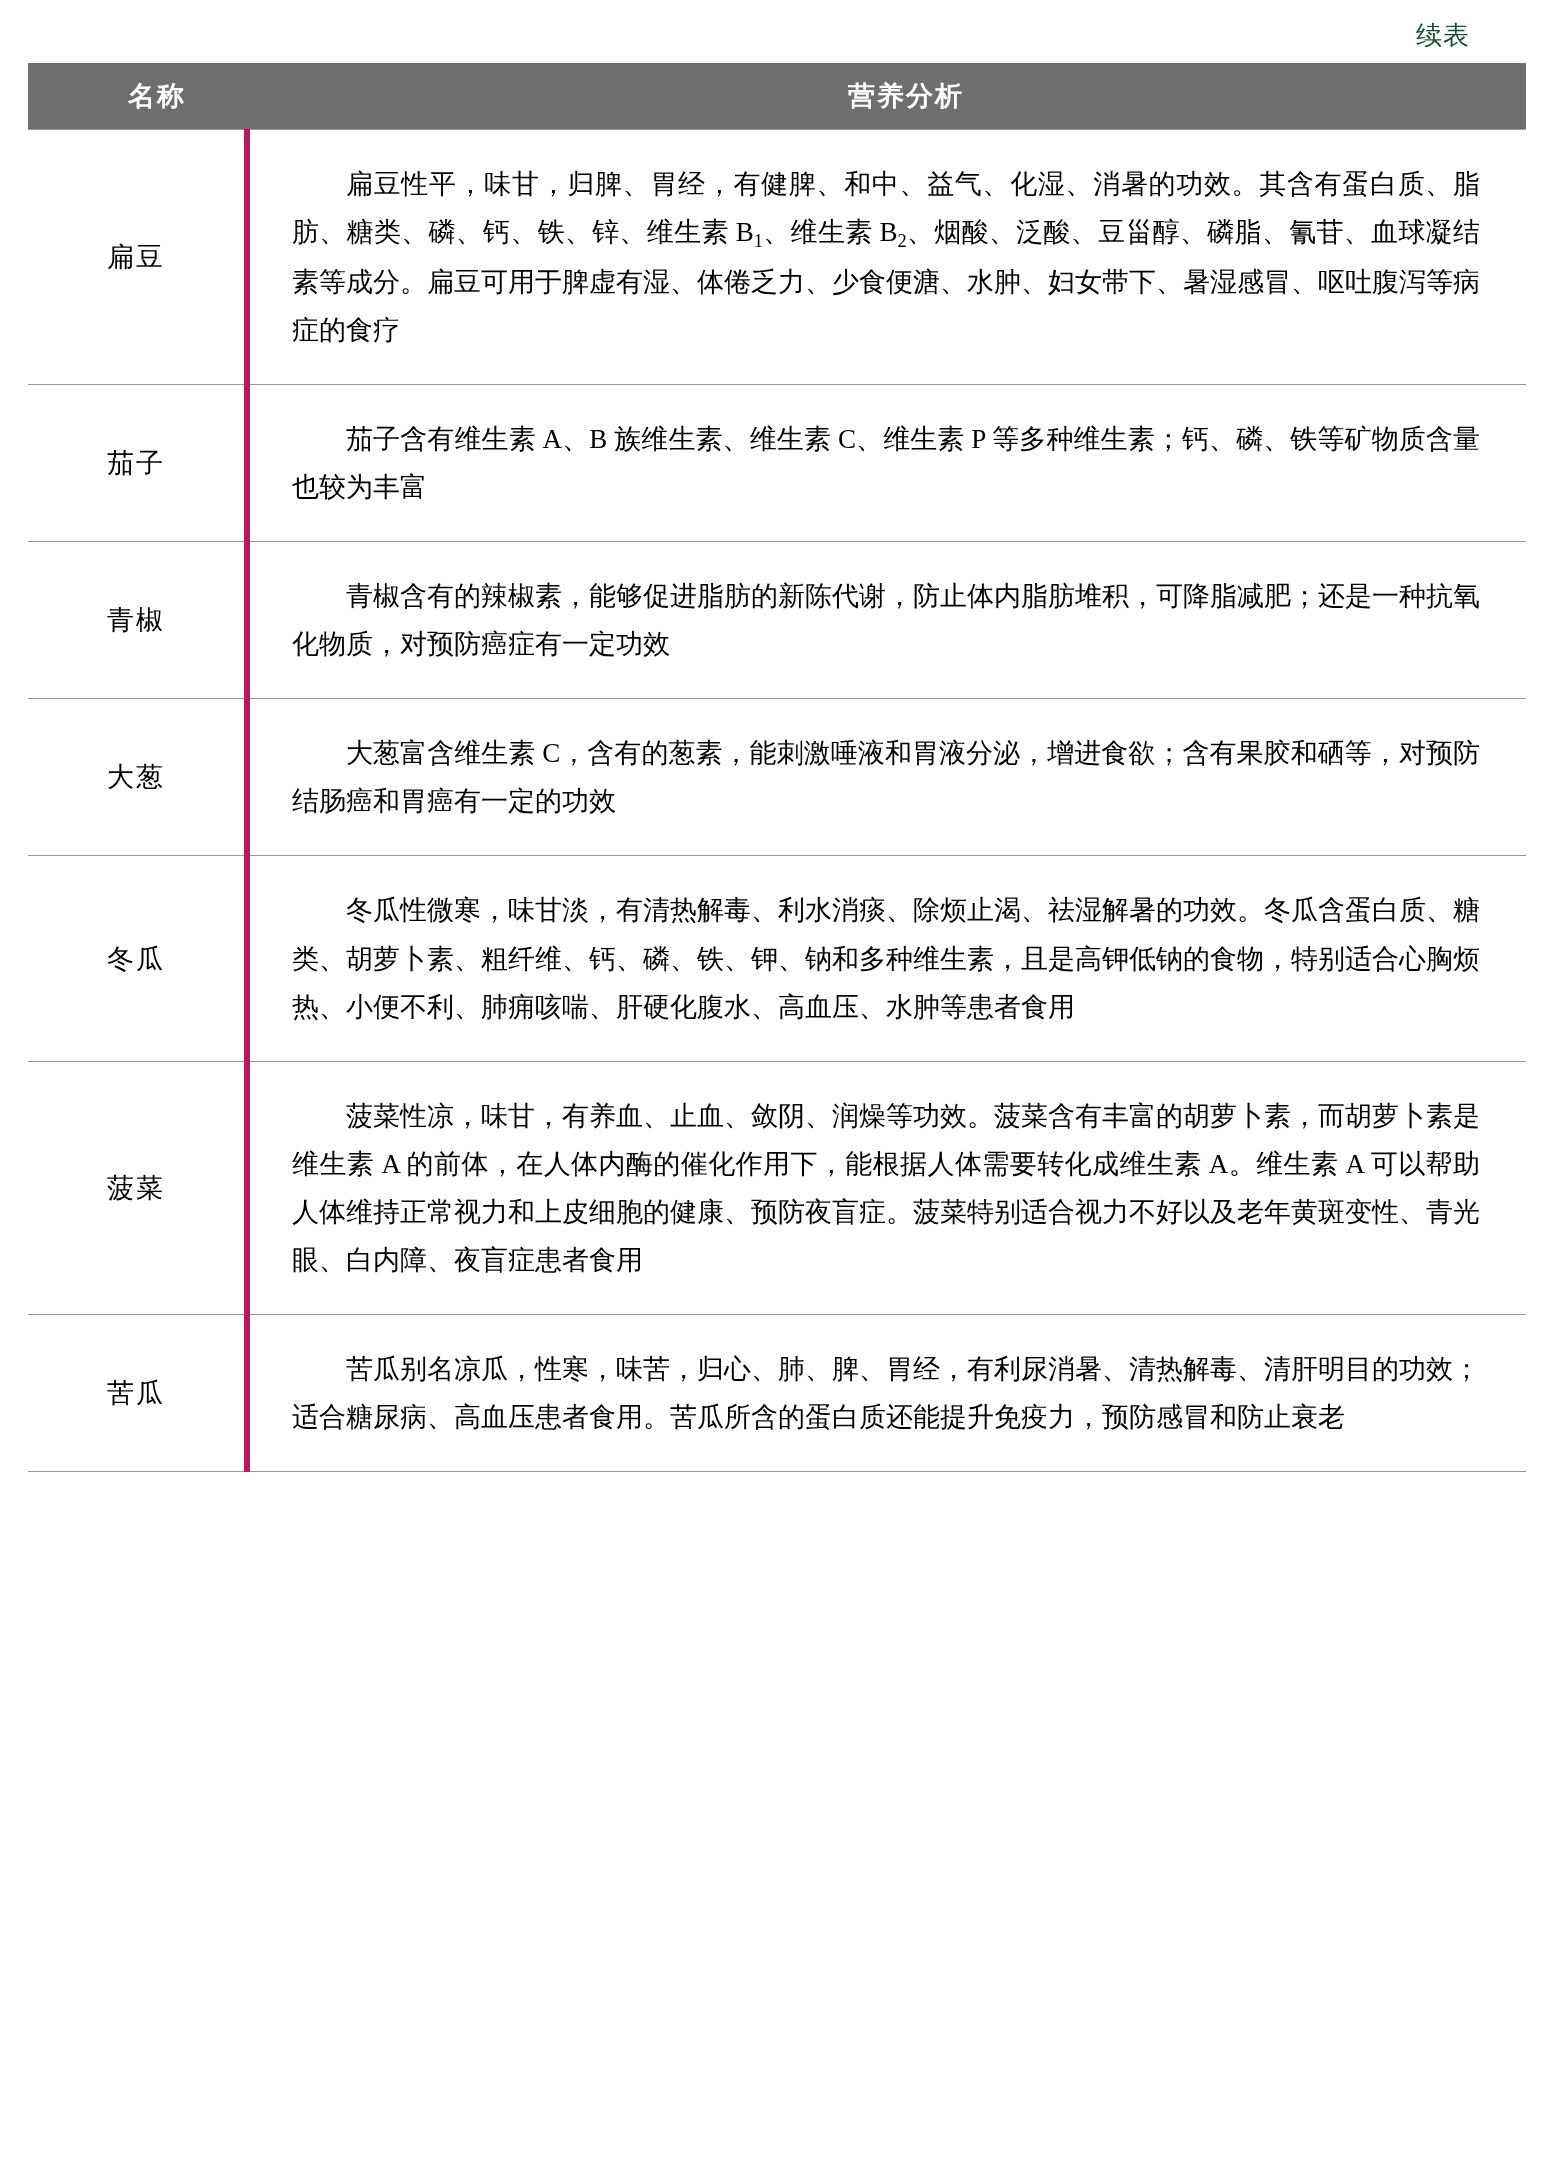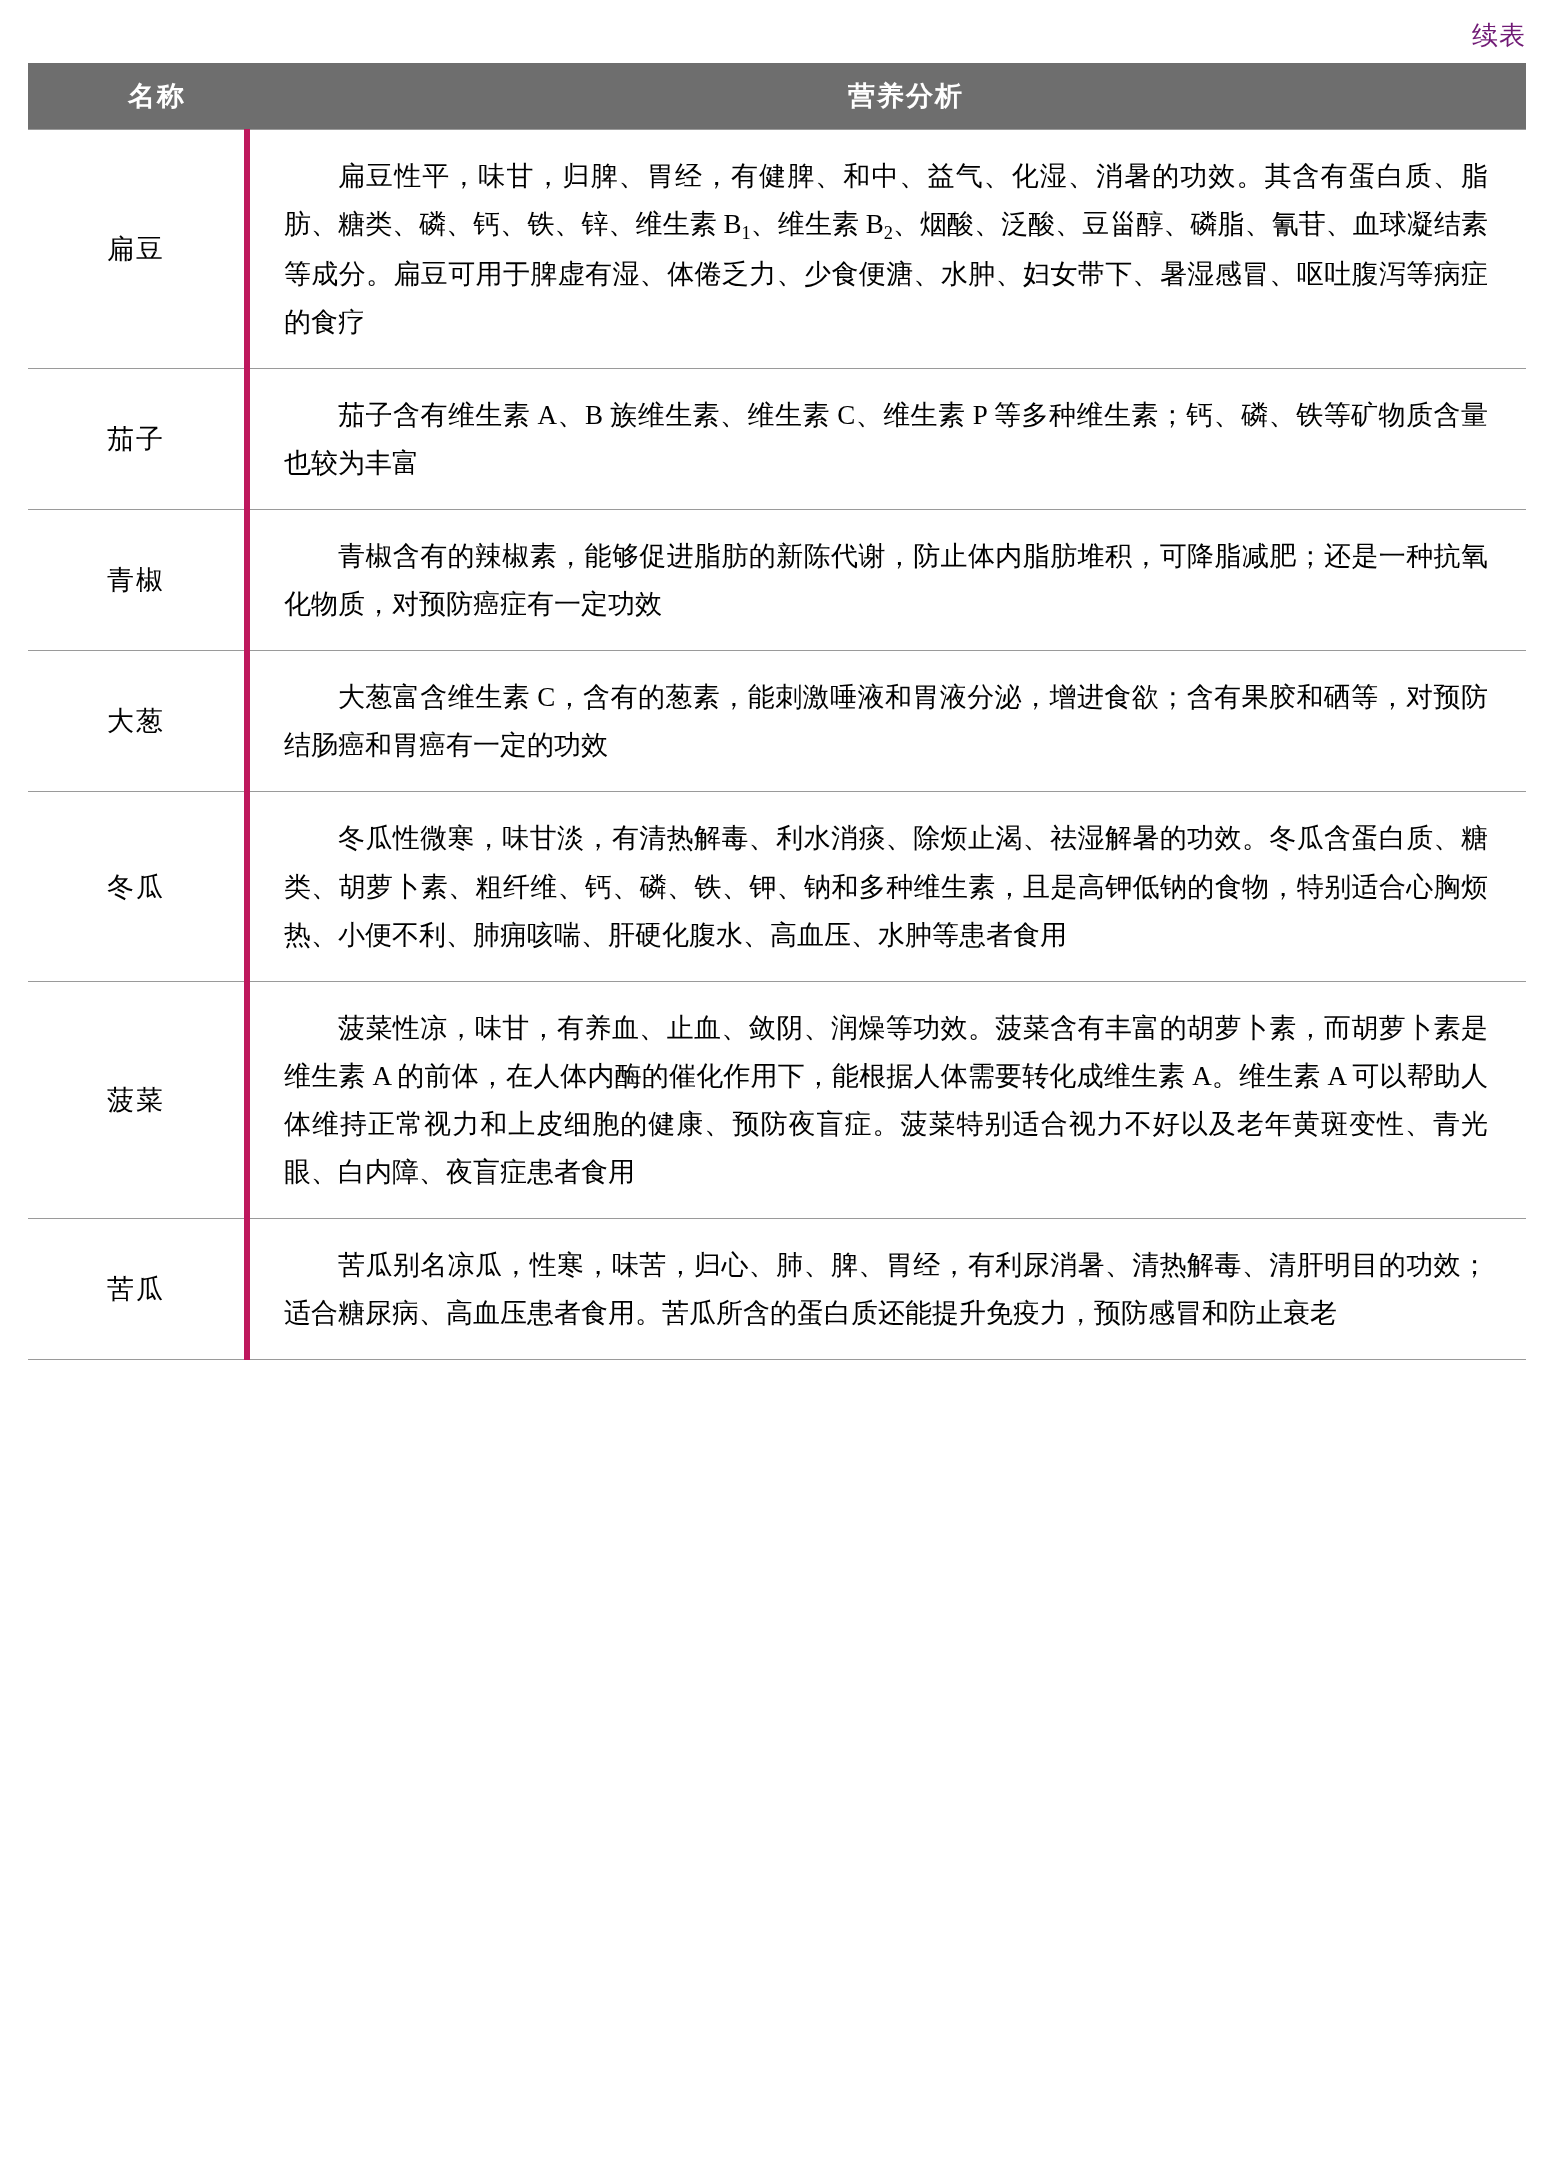--- a/index.html
+++ b/index.html
@@ -14,24 +14,24 @@
     color: #000000;
   }
   .page {
     width: 1554px;
     box-sizing: border-box;
     padding: 18px 0 0 0;
   }
   .continued {
     text-align: right;
     font-size: 26px;
-    padding-right: 28px;
+    padding-right: 84px;
     padding-bottom: 10px;
     letter-spacing: 1px;
-    color: #701a75;
+    color: #14532d;
   }
   table.nutri {
     border-collapse: collapse;
     width: 1498px;
     margin: 0 auto;
     table-layout: fixed;
   }
   table.nutri th {
     background: #6e6e6e;
     color: #ffffff;
@@ -56,21 +56,21 @@
     border-right: 6px solid #be185d;
     letter-spacing: 2px;
   }
   td.cell-desc {
     padding: 18px 34px 18px 30px;
     text-align: justify;
     text-justify: inter-ideograph;
   }
   td.cell-desc .para {
     text-indent: 2em;
-    margin: 4px;
+    margin: 12px;
   }
   sub {
     font-size: 0.68em;
     vertical-align: sub;
   }
   .header-row th { border-bottom: 1px solid #9a9a9a; padding-left: 40px; }
 </style>
 </head>
 <body>
 

